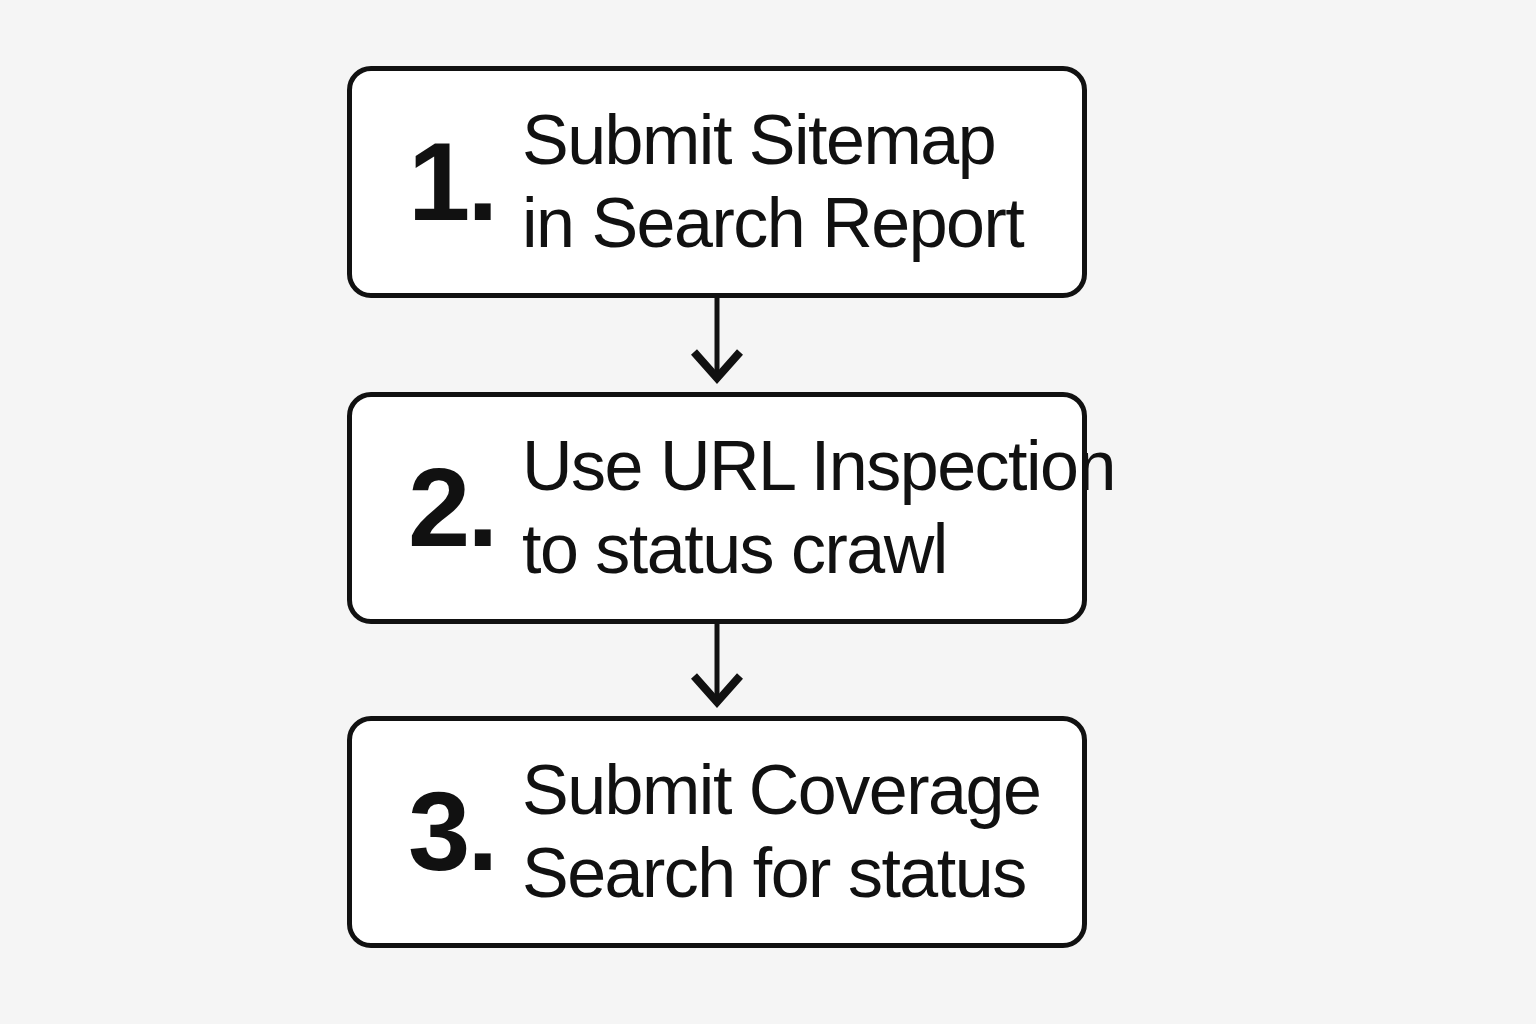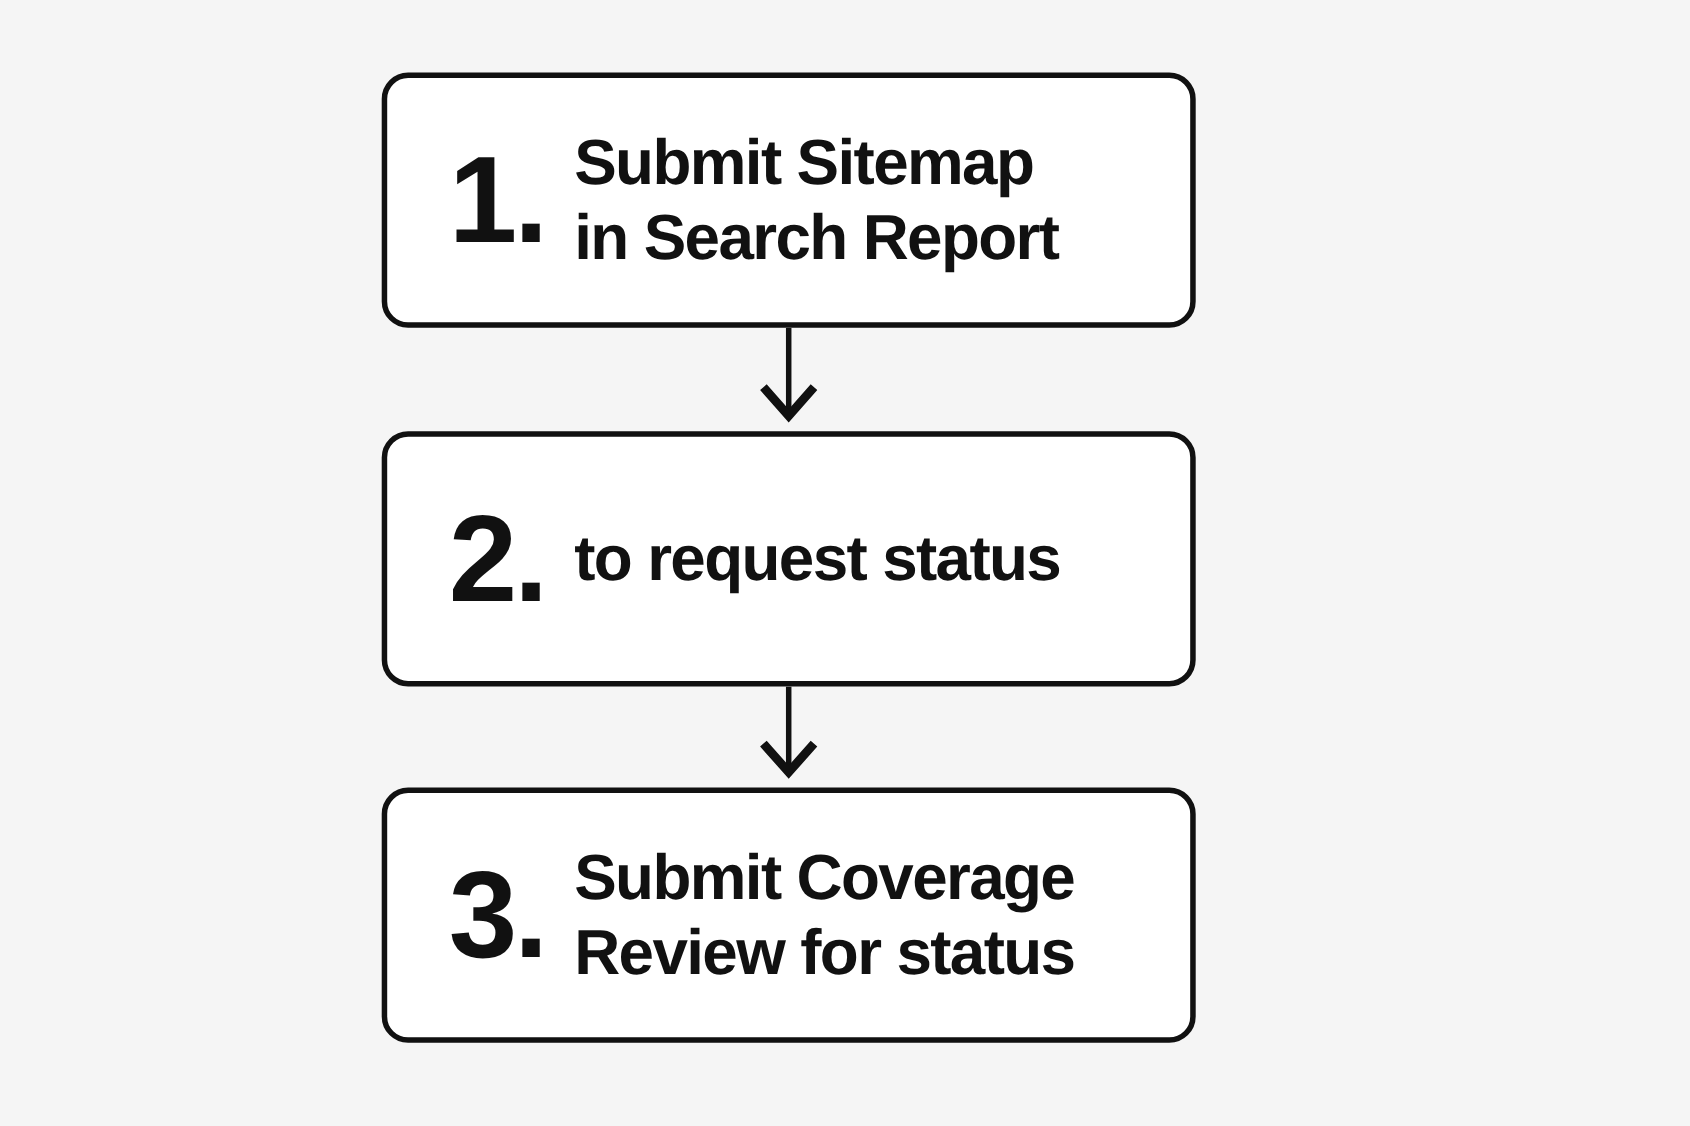--- a/index.html
+++ b/index.html
@@ -38,22 +38,22 @@
     width: 114px;
     flex: 0 0 114px;
     font-size: 112px;
     font-weight: 700;
     letter-spacing: -3px;
     line-height: 1;
     color: #111111;
   }
 
   .step-lines {
-    font-size: 58px;
-    font-weight: 700;
+    font-size: 70px;
+    font-weight: 400;
     line-height: 1.18;
     letter-spacing: -1.5px;
     color: #111111;
     white-space: nowrap;
   }
 
   .arrow-gap {
     display: flex;
     justify-content: center;
     align-items: flex-start;
@@ -81,32 +81,33 @@
   <div class="arrow-gap first">
     <svg width="70" height="92" viewBox="0 0 70 92">
       <line x1="35" y1="0" x2="35" y2="78" stroke="#111111" stroke-width="5"></line>
       <polyline points="12,54 35,80 58,54" fill="none" stroke="#111111" stroke-width="8" stroke-linejoin="miter"></polyline>
     </svg>
   </div>
 
   <div class="step-box">
     <div class="step-number">2.</div>
     <div class="step-lines">
-      <div>to request status</div>
+      <div>Use URL Inspection</div>
+      <div>to status crawl</div>
     </div>
   </div>
 
   <div class="arrow-gap second">
     <svg width="70" height="90" viewBox="0 0 70 90">
       <line x1="35" y1="0" x2="35" y2="76" stroke="#111111" stroke-width="5"></line>
       <polyline points="12,52 35,78 58,52" fill="none" stroke="#111111" stroke-width="8" stroke-linejoin="miter"></polyline>
     </svg>
   </div>
 
   <div class="step-box">
     <div class="step-number">3.</div>
     <div class="step-lines">
       <div>Submit Coverage</div>
-      <div>Review for status</div>
+      <div>Search for status</div>
     </div>
   </div>
 
 </div>
 
 </body></html>

